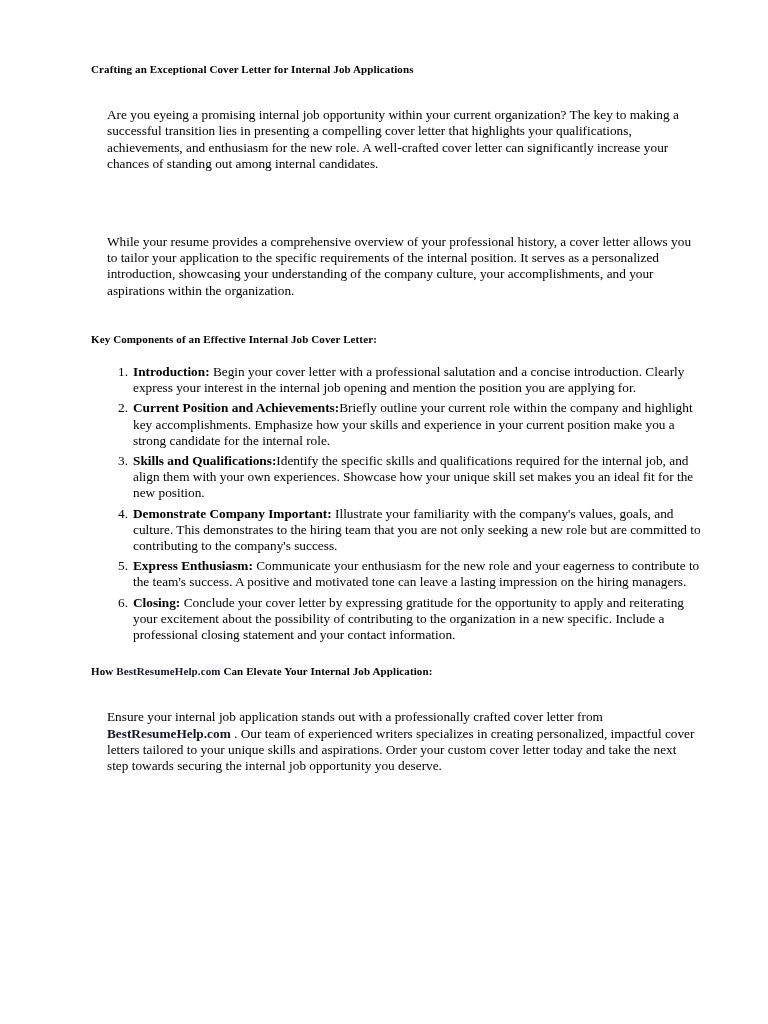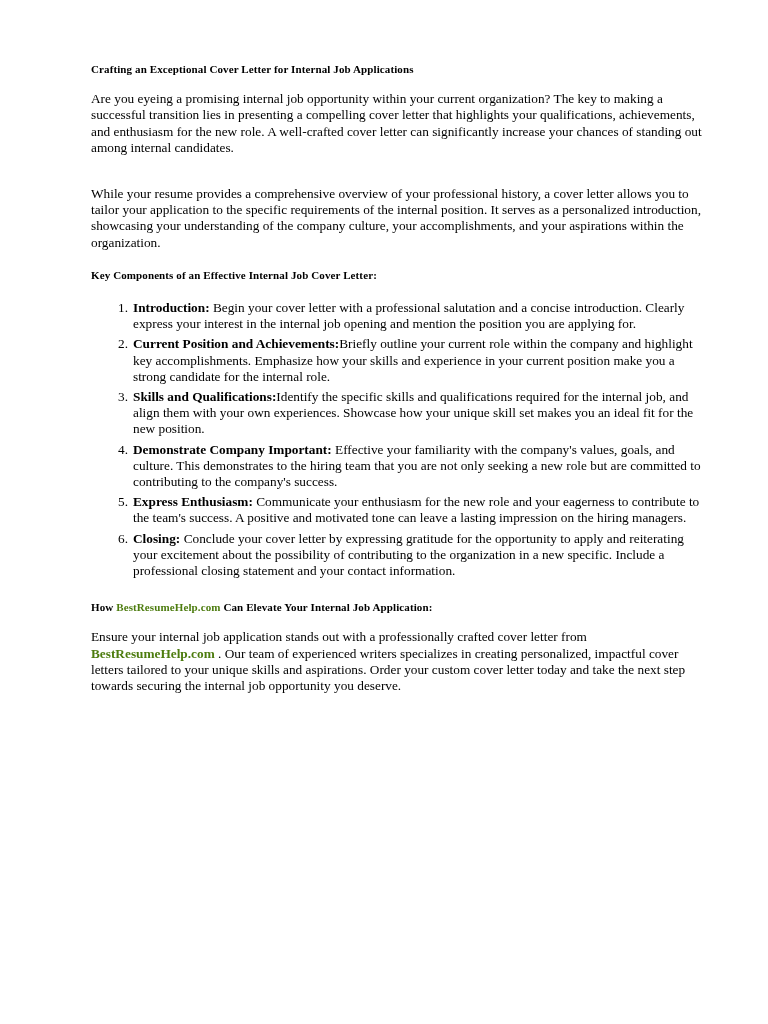--- a/index.html
+++ b/index.html
@@ -32,21 +32,21 @@
     font-size: 11px;
     line-height: 16.2px;
     font-weight: bold;
     margin: 0 0 0 0;
     padding: 0;
     letter-spacing: 0.01em;
   }
   p.body-text {
     font-size: 13.3px;
     line-height: 16.2px;
-    margin: 0;
+    margin: 16px;
     padding: 0;
     text-align: left;
   }
   .gap-after-heading { height: 14px; }
   .gap-after-para { height: 16px; }
   .gap-small { height: 13px; }
   ol.components-list {
     margin: 0;
     padding: 0 0 0 0;
     list-style: none;
@@ -67,21 +67,21 @@
     top: 0;
     width: 16px;
     text-align: right;
     font-size: 13.3px;
     line-height: 16.2px;
   }
   .lead-in {
     font-weight: bold;
   }
   .link {
-    color: #4d7c0f;
+    color: #0f172a;
     font-weight: bold;
     text-decoration: none;
   }
   .note {
     font-style: italic;
     font-size: 13.3px;
     line-height: 16.2px;
     margin: 0;
   }
   .note .link {
@@ -118,21 +118,21 @@
       <li>
         <span class="lead-in">Introduction:</span><span> </span><span>Begin your cover letter with a professional salutation and a concise introduction. Clearly express your interest in the internal job opening and mention the position you are applying for.</span>
       </li>
       <li>
         <span class="lead-in">Current Position and Achievements:</span><span></span><span>Briefly outline your current role within the company and highlight key accomplishments. Emphasize how your skills and experience in your current position make you a strong candidate for the internal role.</span>
       </li>
       <li>
         <span class="lead-in">Skills and Qualifications:</span><span></span><span>Identify the specific skills and qualifications required for the internal job, and align them with your own experiences. Showcase how your unique skill set makes you an ideal fit for the new position.</span>
       </li>
       <li>
-        <span class="lead-in">Demonstrate Company Important:</span><span> </span><span>Effective your familiarity with the company's values, goals, and culture. This demonstrates to the hiring team that you are not only seeking a new role but are committed to contributing to the company's success.</span>
+        <span class="lead-in">Demonstrate Company Important:</span><span> </span><span>Illustrate your familiarity with the company's values, goals, and culture. This demonstrates to the hiring team that you are not only seeking a new role but are committed to contributing to the company's success.</span>
       </li>
       <li>
         <span class="lead-in">Express Enthusiasm:</span><span> </span><span>Communicate your enthusiasm for the new role and your eagerness to contribute to the team's success. A positive and motivated tone can leave a lasting impression on the hiring managers.</span>
       </li>
       <li>
         <span class="lead-in">Closing:</span><span> </span><span>Conclude your cover letter by expressing gratitude for the opportunity to apply and reiterating your excitement about the possibility of contributing to the organization in a new specific. Include a professional closing statement and your contact information.</span>
       </li>
     </ol>
 
     <div class="gap-after-para"></div>

